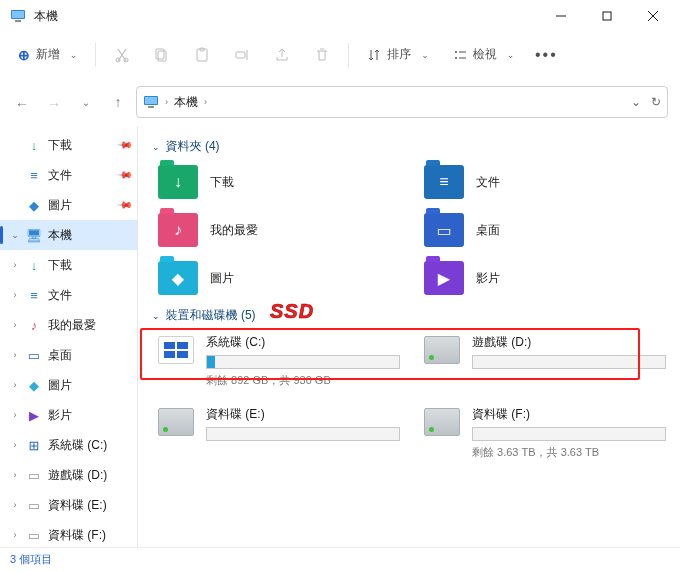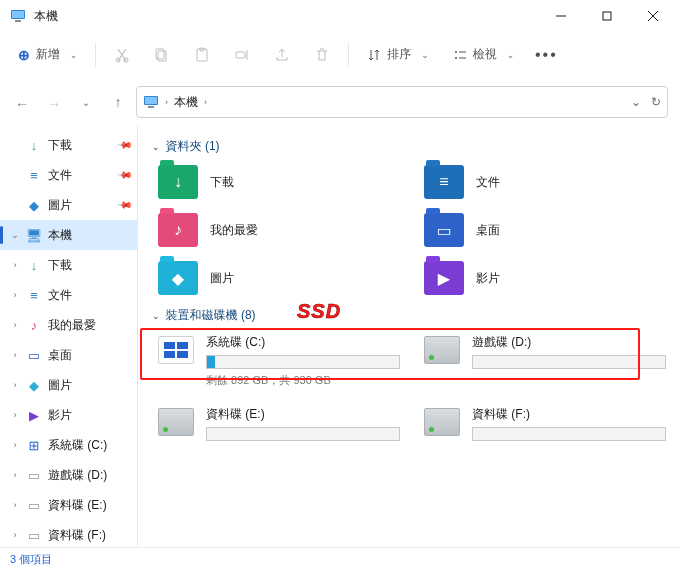--- a/index.html
+++ b/index.html
@@ -246,21 +246,21 @@
       </div>
       <div class="sbitem">
         <span class="tw">›</span>
         <span class="ic" style="color:#8f969b;font-size:13px;">▭</span>
         <span>資料碟 (F:)</span>
       </div>
     </div>
   <div class="content">
     <div class="grouphdr">
       <span class="gch">⌄</span>
-      <span>資料夾 (1)</span>
+      <span>資料夾 (4)</span>
     </div>
     <div class="foldergrid" id="foldergrid">
         <div class="folderitem">
           <div class="fico" style="background:#19a86a">
             <span class="glyph">↓</span>
           </div>
           <span>下載</span>
         </div>
         <div class="folderitem">
           <div class="fico" style="background:#1e6fb8">
@@ -289,21 +289,21 @@
         <div class="folderitem">
           <div class="fico" style="background:#7a3cd3">
             <span class="glyph">▶</span>
           </div>
           <span>影片</span>
         </div>
       </div>
 
     <div class="grouphdr">
       <span class="gch">⌄</span>
-      <span>裝置和磁碟機 (8)</span>
+      <span>裝置和磁碟機 (5)</span>
     </div>
     <div class="drivegrid" id="drivegrid">
         <div class="driveitem">
           <div class="dico win">
             <span></span>
             <span></span>
             <span></span>
             <span></span>
           </div>
           <div class="dinfo">
@@ -332,24 +332,25 @@
             </div>
           </div>
         </div>
         <div class="driveitem">
           <div class="dico hdd"></div>
           <div class="dinfo">
             <div class="dname">資料碟 (F:)</div>
             <div class="dbar">
               <div class="dbarfill" style="width:0%"></div>
             </div>
-          </div>
-        </div>
-      </div>
-
-    <div class="ssdlabel" style="left:159px; top:174px;">SSD</div>
+            <div class="dsub">剩餘 3.63 TB，共 3.63 TB</div>
+          </div>
+        </div>
+      </div>
+
+    <div class="ssdlabel" style="left:132px; top:174px;">SSD</div>
     <div class="ssdbox" style="left:2px; top:202px; width:500px; height:52px;"></div>
   </div>
 </div>
 
 <div class="statusbar">
   <span>3 個項目</span>
 </div>
 
 </body></html>

